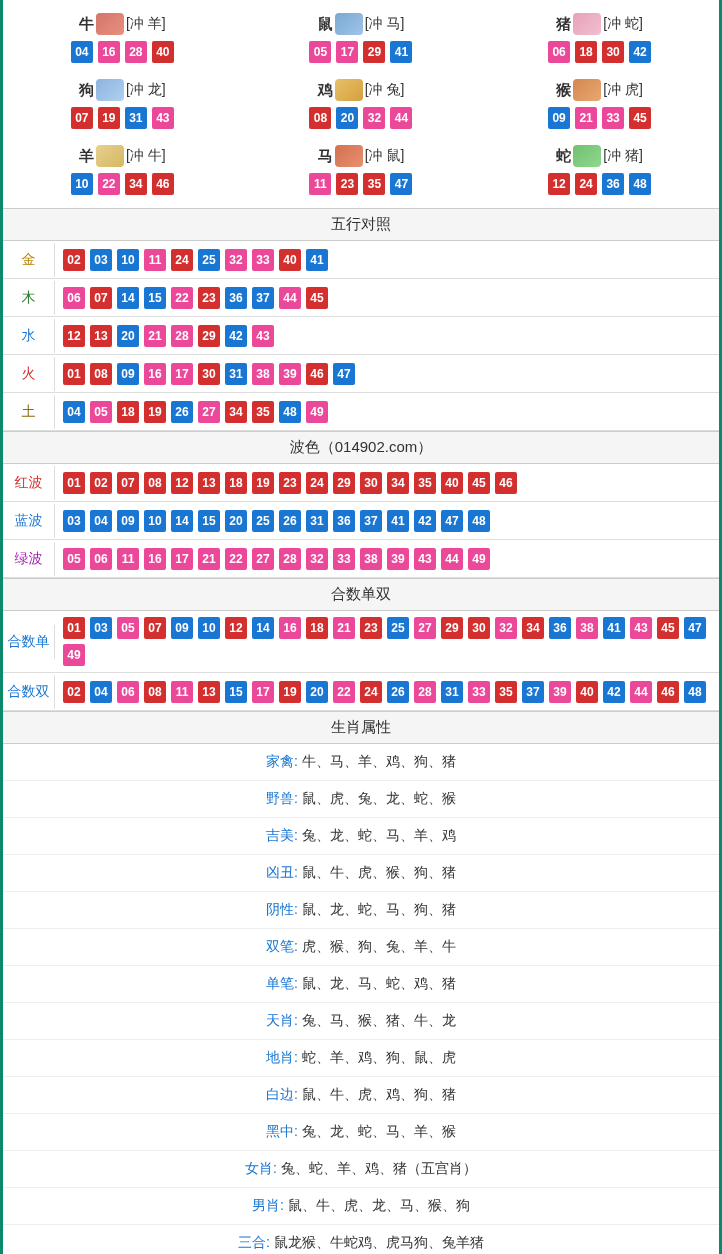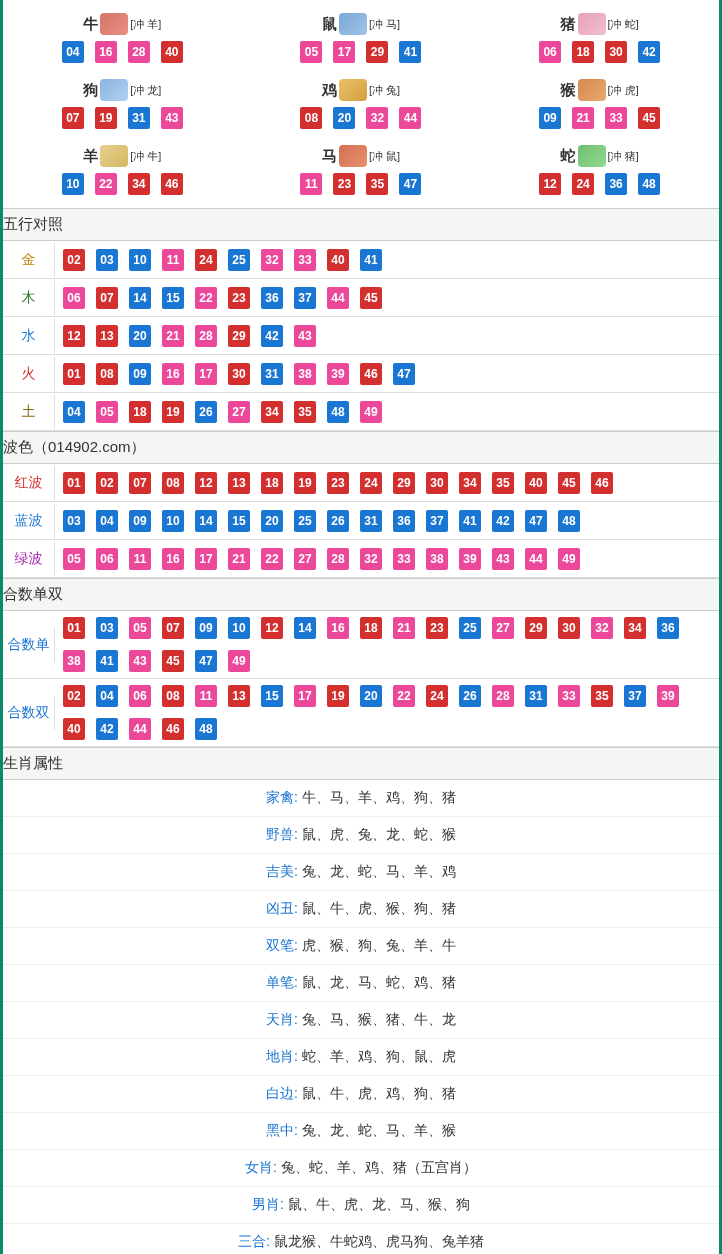--- a/index.html
+++ b/index.html
@@ -3,27 +3,27 @@
 <meta charset="utf-8">
 <style>
 *{box-sizing:border-box;margin:0;padding:0}
 body{font-family:Arial,"Microsoft YaHei",sans-serif;font-size:14px;background:#fff;color:#333}
 .wrap{width:722px;margin:0 auto;border-left:3px solid #0a8a6a;border-right:3px solid #0a8a6a}
 .zodiac-grid{display:flex;flex-wrap:wrap;padding:5px 0}
 .zodiac-cell{width:33.33%;text-align:center;padding:8px 0}
 .zodiac-title{display:flex;align-items:center;justify-content:center;gap:2px;margin-bottom:6px}
 .zodiac-name{font-weight:bold;font-size:15px}
 .zodiac-icon{width:28px;height:22px;display:inline-block;border-radius:4px}
-.zodiac-conflict{font-size:11px}
-.num-row{display:flex;gap:11px;justify-content:center;flex-wrap:wrap}
+.zodiac-conflict{font-size:14px}
+.num-row{display:flex;gap:5px;justify-content:center;flex-wrap:wrap}
 .num{display:inline-flex;align-items:center;justify-content:center;width:22px;height:22px;color:#fff;font-size:12px;font-weight:bold;border-radius:2px}
 .red{background:#d32f2f}
 .blue{background:#1976d2}
 .green{background:#ec4899}
-.section-header{background:#f5f5f5;border-top:1px solid #ccc;border-bottom:1px solid #ccc;padding:6px 0;font-size:15px}
+.section-header{background:#f5f5f5;border-top:1px solid #ccc;border-bottom:1px solid #ccc;text-align:center;padding:6px 0;font-size:15px}
 .table-row{display:flex;border-bottom:1px solid #ddd;align-items:center;min-height:38px}
 .table-label{width:52px;flex-shrink:0;text-align:center;font-size:14px;padding:8px 4px;border-right:1px solid #ddd}
 .table-content{flex:1;padding:6px 8px}
 .lbl-gold{color:#b8860b}
 .lbl-wood{color:#2e7d32}
 .lbl-water{color:#1976d2}
 .lbl-fire{color:#d32f2f}
 .lbl-earth{color:#8b6914}
 .lbl-red{color:#d32f2f}
 .lbl-blue{color:#1976d2}
@@ -407,20 +407,24 @@
       </div>
       <div class="attr-row">
         <span class="attr-label">吉美:</span> 
         <span class="attr-value">兔、龙、蛇、马、羊、鸡</span>
       </div>
       <div class="attr-row">
         <span class="attr-label">凶丑:</span> 
         <span class="attr-value">鼠、牛、虎、猴、狗、猪</span>
       </div>
       <div class="attr-row">
+        <span class="attr-label">阴性:</span> 
+        <span class="attr-value">鼠、龙、蛇、马、狗、猪</span>
+      </div>
+      <div class="attr-row">
         <span class="attr-label">双笔:</span> 
         <span class="attr-value">虎、猴、狗、兔、羊、牛</span>
       </div>
       <div class="attr-row">
         <span class="attr-label">单笔:</span> 
         <span class="attr-value">鼠、龙、马、蛇、鸡、猪</span>
       </div>
       <div class="attr-row">
         <span class="attr-label">天肖:</span> 
         <span class="attr-value">兔、马、猴、猪、牛、龙</span>

